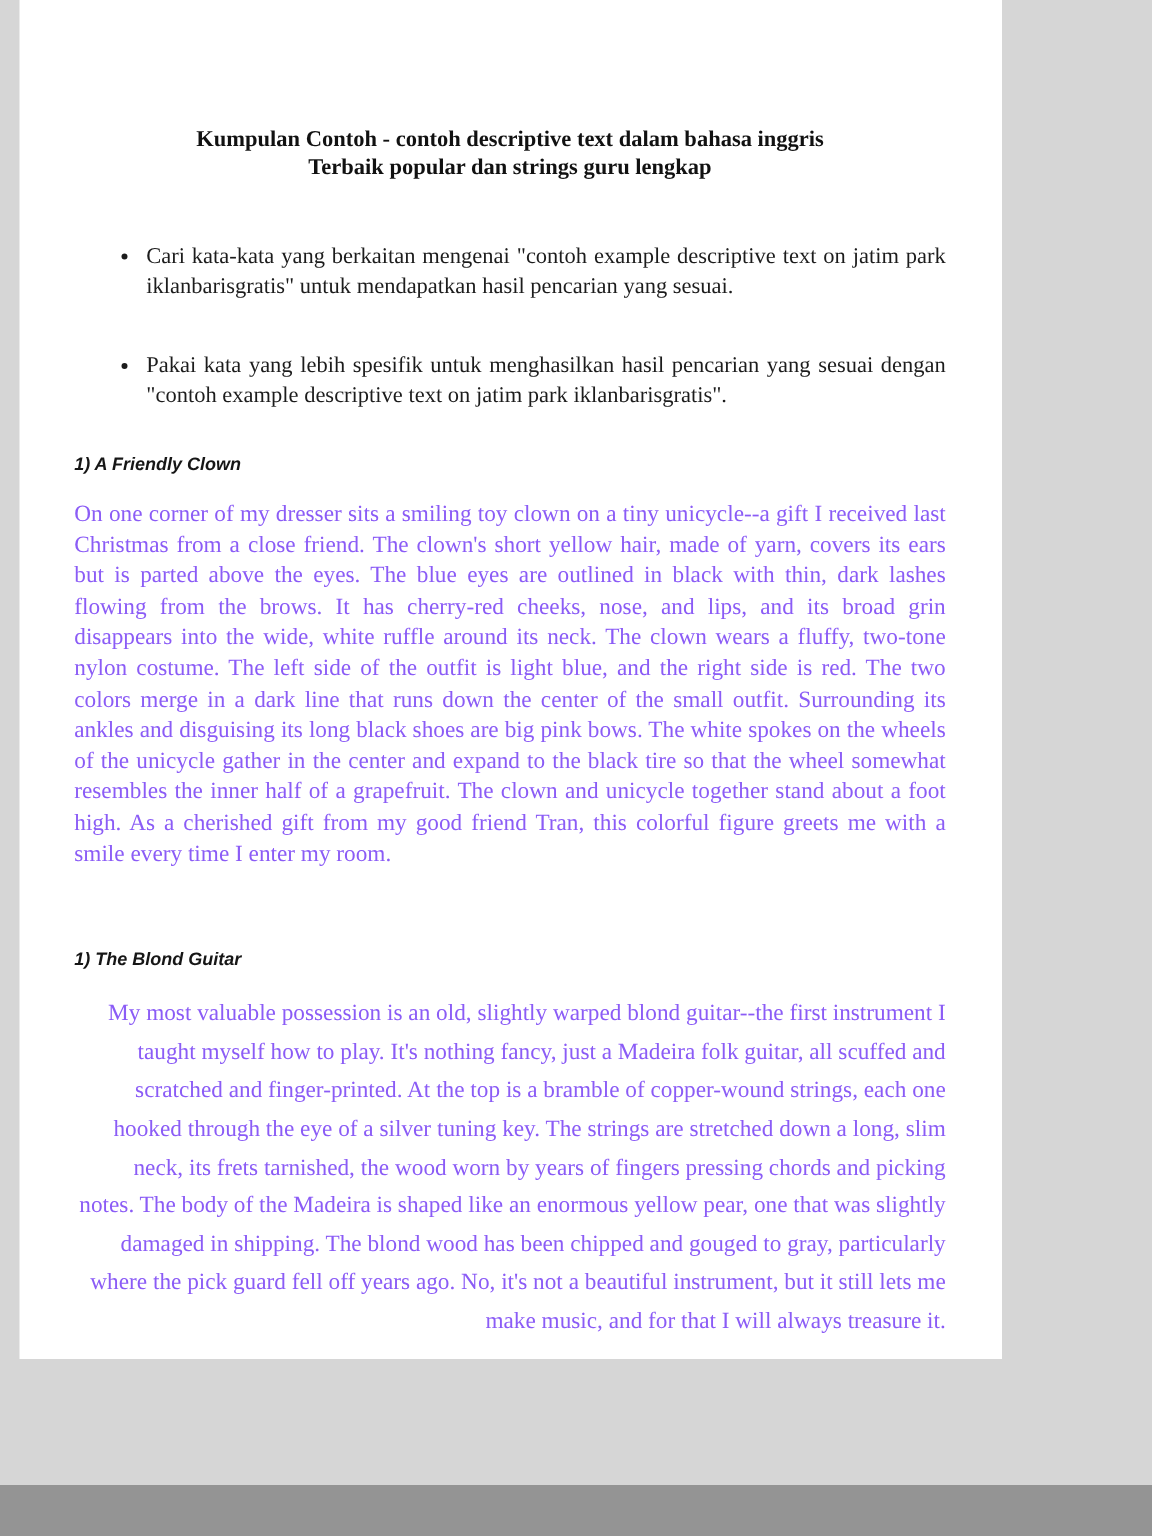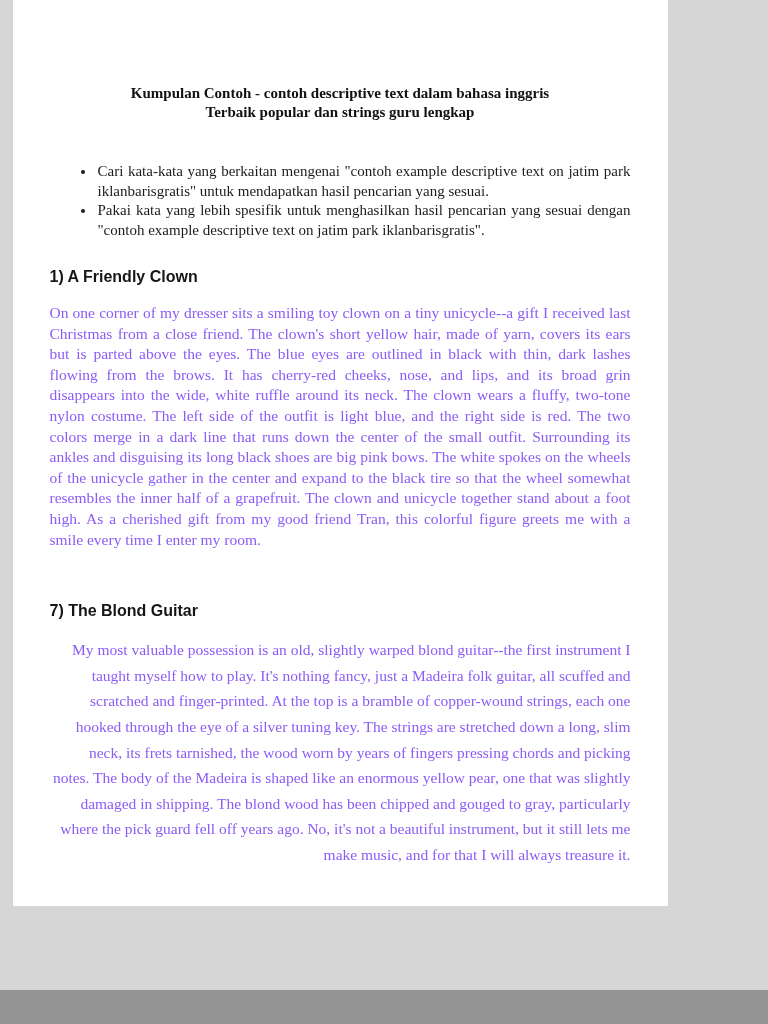--- a/index.html
+++ b/index.html
@@ -33,27 +33,29 @@
   .bullet-list {
     margin-top: 40px;
     padding-left: 46px;
     list-style: disc outside;
     font-size: 15px;
     line-height: 19.5px;
   }
   .bullet-list li {
     text-align: justify;
     padding-left: 2px;
+    margin-top: 34px;
   }
   .section-heading {
     font-family: "Liberation Sans", "DejaVu Sans", sans-serif;
-    font-size: 16px;
+    font-size: 12px;
     font-weight: bold;
     color: #161616;
     margin-top: 28px;
+    font-style: italic;
   }
   .section-heading.second {
     margin-top: 52px;
   }
   .body-para {
     font-size: 15.5px;
     margin-top: 17px;
     color: #8b5cf6;
   }
   .body-para.p1 {
@@ -85,19 +87,19 @@
     </h1>
 
     <ul class="bullet-list">
       <li>Cari kata-kata yang berkaitan mengenai "contoh example descriptive text on jatim park iklanbarisgratis" untuk mendapatkan hasil pencarian yang sesuai.</li>
       <li>Pakai kata yang lebih spesifik untuk menghasilkan hasil pencarian yang sesuai dengan "contoh example descriptive text on jatim park iklanbarisgratis".</li>
     </ul>
 
     <h2 class="section-heading">1) A Friendly Clown</h2>
     <p class="body-para p1">On one corner of my dresser sits a smiling toy clown on a tiny unicycle--a gift I received last Christmas from a close friend. The clown's short yellow hair, made of yarn, covers its ears but is parted above the eyes. The blue eyes are outlined in black with thin, dark lashes flowing from the brows. It has cherry-red cheeks, nose, and lips, and its broad grin disappears into the wide, white ruffle around its neck. The clown wears a fluffy, two-tone nylon costume. The left side of the outfit is light blue, and the right side is red. The two colors merge in a dark line that runs down the center of the small outfit. Surrounding its ankles and disguising its long black shoes are big pink bows. The white spokes on the wheels of the unicycle gather in the center and expand to the black tire so that the wheel somewhat resembles the inner half of a grapefruit. The clown and unicycle together stand about a foot high. As a cherished gift from my good friend Tran, this colorful figure greets me with a smile every time I enter my room.</p>
 
-    <h2 class="section-heading second">7) The Blond Guitar</h2>
+    <h2 class="section-heading second">1) The Blond Guitar</h2>
     <p class="body-para p2">My most valuable possession is an old, slightly warped blond guitar--the first instrument I taught myself how to play. It's nothing fancy, just a Madeira folk guitar, all scuffed and scratched and finger-printed. At the top is a bramble of copper-wound strings, each one hooked through the eye of a silver tuning key. The strings are stretched down a long, slim neck, its frets tarnished, the wood worn by years of fingers pressing chords and picking notes. The body of the Madeira is shaped like an enormous yellow pear, one that was slightly damaged in shipping. The blond wood has been chipped and gouged to gray, particularly where the pick guard fell off years ago. No, it's not a beautiful instrument, but it still lets me make music, and for that I will always treasure it.</p>
 
   </div>
 
   <div class="footer-bar"></div>
 </div>
 
 </body></html>

